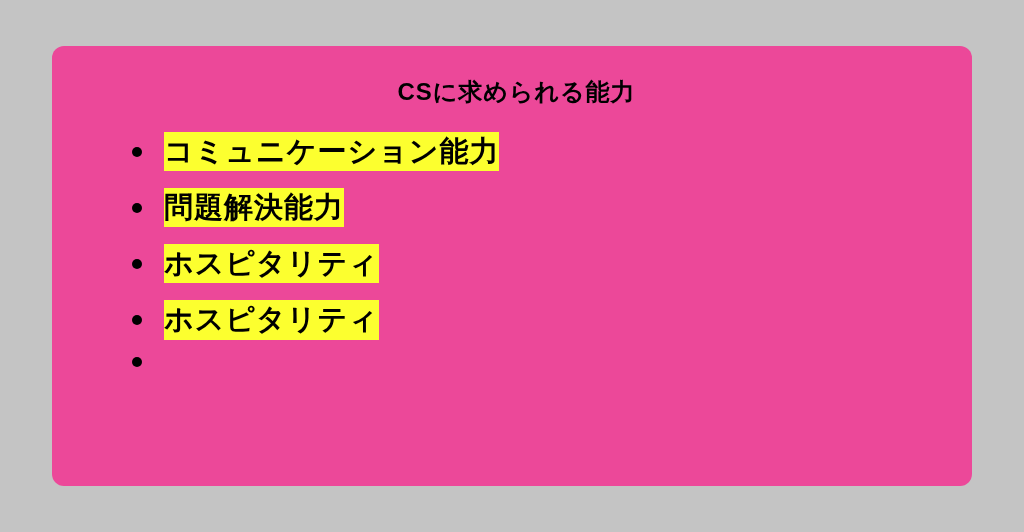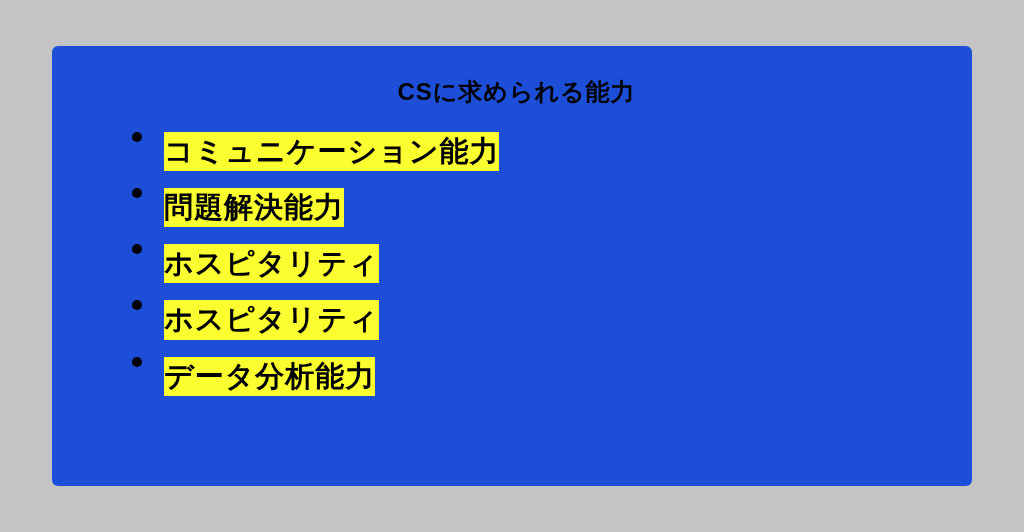--- a/index.html
+++ b/index.html
@@ -12,38 +12,38 @@
       height: 532px;
       background-color: #c4c4c4;
       display: flex;
       align-items: center;
       justify-content: center;
       font-family: "Hiragino Kaku Gothic ProN", "Hiragino Sans", "Yu Gothic", "Meiryo", sans-serif;
     }
     .card {
       width: 920px;
       height: 440px;
-      background-color: #1d4ed8;
-      border-radius: 6px;
+      background-color: #ec4899;
+      border-radius: 12px;
       padding: 30px 51px 25px 60px;
     }
     .title {
       text-align: center;
       font-size: 24px;
       font-weight: 900;
       color: #000000;
       margin-bottom: 24px;
       letter-spacing: 1px;
     }
     .bullet-list {
       list-style: none;
     }
     .bullet-item {
       display: flex;
-      align-items: flex-start;
+      align-items: center;
       margin-bottom: 17px;
     }
     .bullet-dot {
       width: 10px;
       height: 10px;
       border-radius: 50%;
       background-color: #000000;
       margin-right: 22px;
       margin-left: 20px;
       flex-shrink: 0;
@@ -75,16 +75,15 @@
     <li class="bullet-item">
       <span class="bullet-dot"></span>
       <span class="bullet-text">ホスピタリティ</span>
     </li>
     <li class="bullet-item">
       <span class="bullet-dot"></span>
       <span class="bullet-text">ホスピタリティ</span>
     </li>
     <li class="bullet-item">
       <span class="bullet-dot"></span>
-      <span class="bullet-text">データ分析能力</span>
     </li>
   </ul>
 </div>
 
 </body></html>

